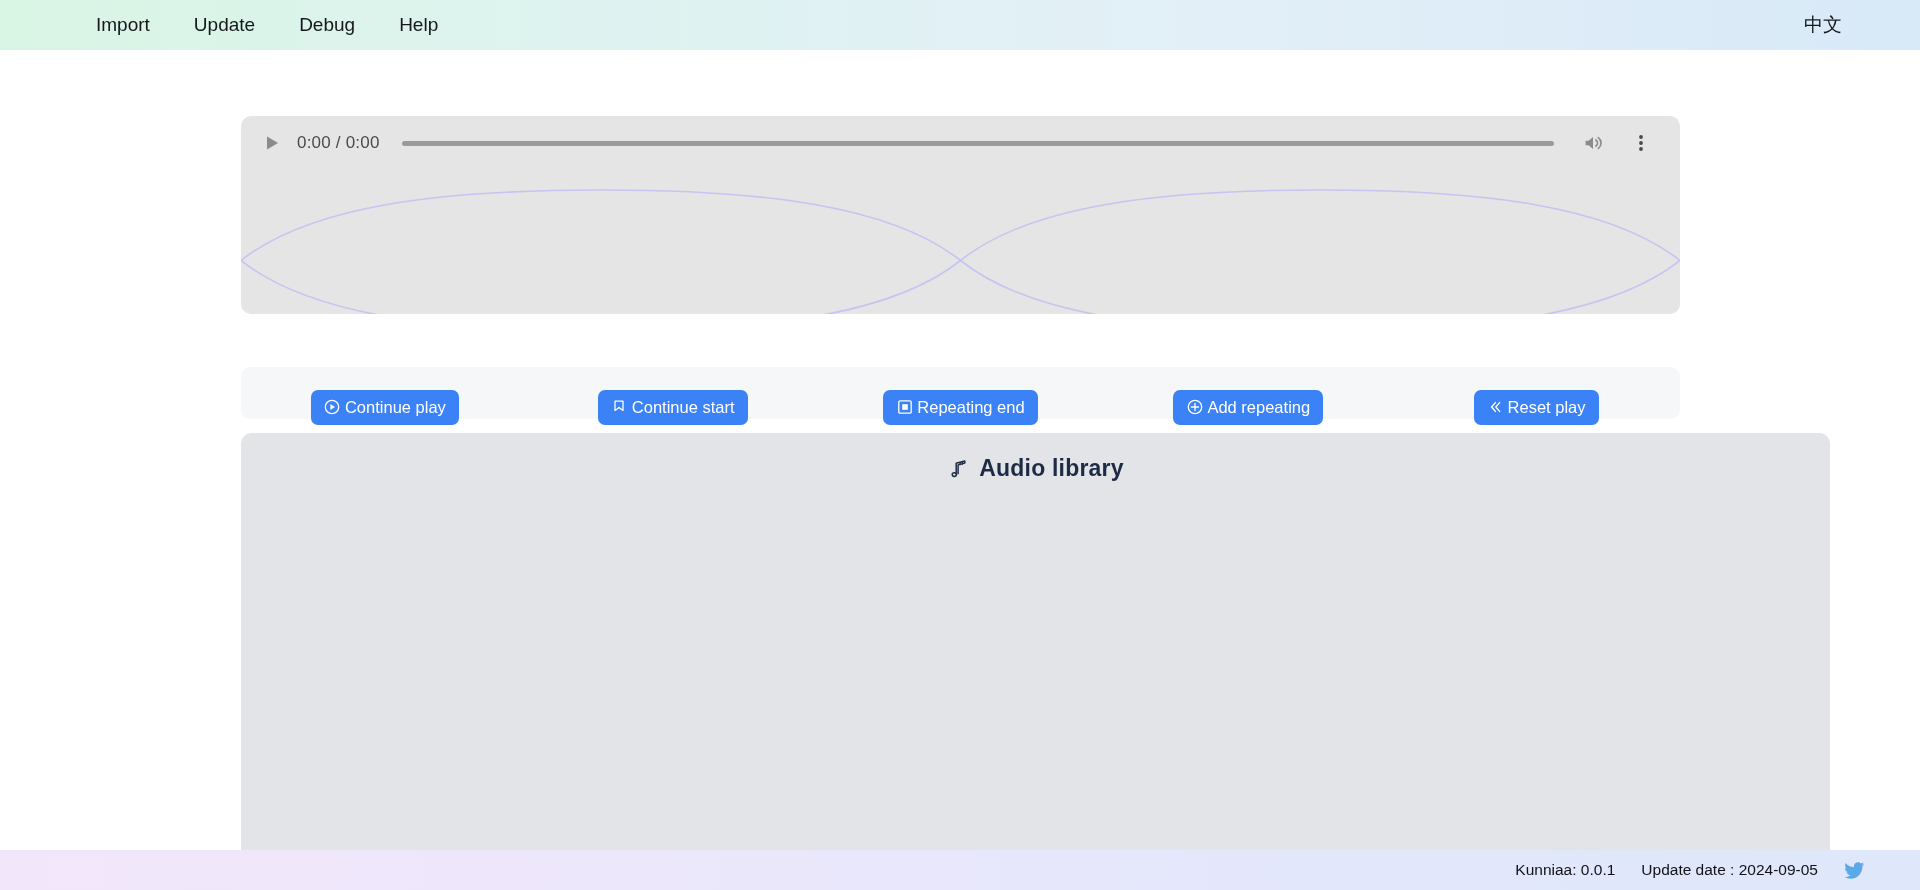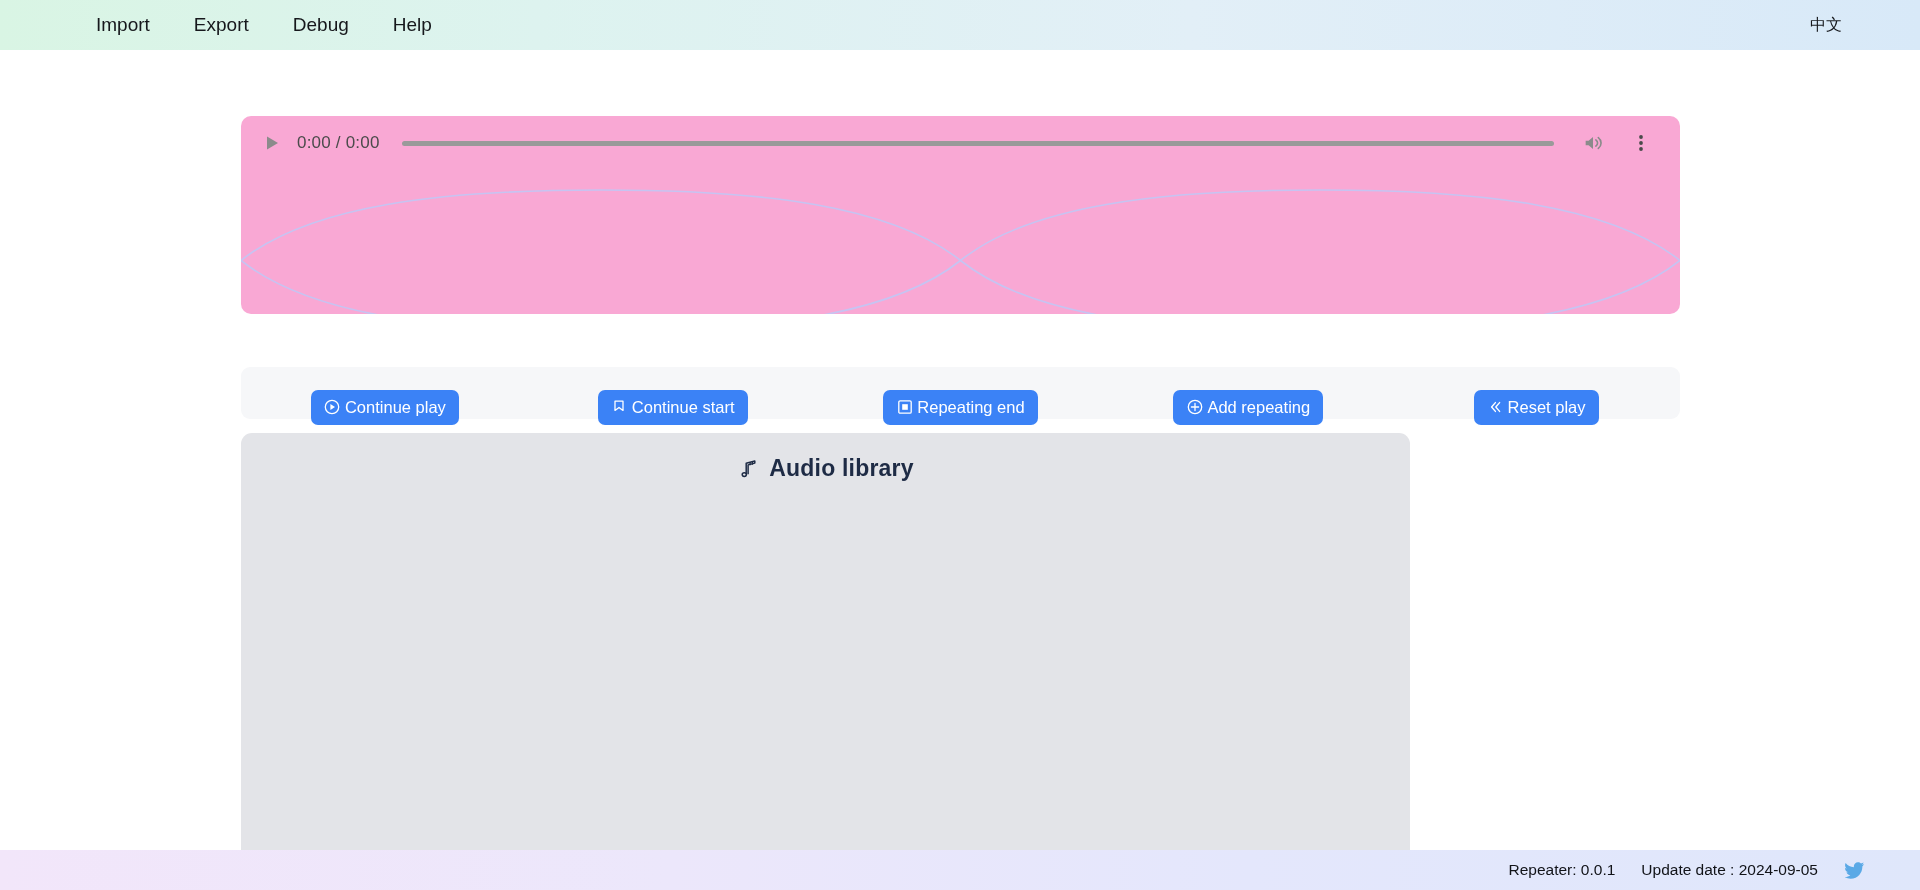--- a/index.html
+++ b/index.html
@@ -42,41 +42,41 @@
     padding: 4px 22px;
     cursor: pointer;
     line-height: 26px;
     white-space: nowrap;
   }
   .lang-toggle {
     position: absolute;
     right: 78px;
     top: 50%;
     transform: translateY(-50%);
-    font-size: 16px;
+    font-size: 19px;
     color: #16181c;
     cursor: pointer;
     white-space: nowrap;
   }
 
   
   .content {
     flex: 1 1 auto;
     position: relative;
     background: #ffffff;
   }
 
   
   .player-panel {
     position: absolute;
     left: 241px;
     top: 66px;
     width: 1439px;
     height: 198px;
-    background: #f9a8d4;
+    background: #e5e5e5;
     border-radius: 10px;
     overflow: hidden;
   }
   .player-controls {
     height: 54px;
     display: flex;
     align-items: center;
     padding: 0 22px 0 14px;
     gap: 0;
   }
@@ -177,21 +177,21 @@
     flex: 0 0 17px;
   }
   .action-btn .bicon svg { display: block; }
   .action-btn .blabel { display: inline-block; }
 
   
   .panels {
     position: absolute;
     left: 241px;
     top: 383px;
-    width: 1169px;
+    width: 1589px;
     height: 432px;
     display: flex;
     gap: 19px;
   }
   .panel {
     flex: 1 1 0;
     background: #e3e4e8;
     border-radius: 11px;
     padding-top: 22px;
     overflow: hidden;
@@ -258,21 +258,21 @@
 <body>
 
 <div id="app">
 
   <div class="topbar">
     <div class="menu-items">
       <div class="menu-item">
         <span>Import</span>
       </div>
       <div class="menu-item">
-        <span>Export</span>
+        <span>Update</span>
       </div>
       <div class="menu-item">
         <span>Debug</span>
       </div>
       <div class="menu-item">
         <span>Help</span>
       </div>
     </div>
     <div class="lang-toggle">中文</div>
   </div>
@@ -406,21 +406,21 @@
           <span>Audio library</span>
         </div>
         <div class="panel-body"></div>
       </div>
 
     </div>
   </div>
 
   <div class="footer">
     <div class="footer-right">
-      <span>Repeater: 0.0.1</span>
+      <span>Kunniaa: 0.0.1</span>
       <span>Update date : 2024-09-05</span>
       <span class="twitter-icon">
         <svg width="20" height="20" viewBox="0 0 24 24" aria-hidden="true">
           <path d="M23 4.9c-0.85 0.38-1.76 0.63-2.72 0.75 0.98-0.59 1.73-1.52 2.08-2.63-0.96 0.57-2.03 0.98-3.16 1.2C18.3 3.2 17.0 2.6 15.57 2.6c-2.74 0-4.96 2.22-4.96 4.96 0 0.39 0.04 0.77 0.13 1.13C6.6 8.48 3.1 6.6 0.76 3.73 0.33 4.46 0.09 5.31 0.09 6.22c0 1.72 0.87 3.24 2.2 4.13-0.81-0.03-1.57-0.25-2.23-0.62 0 0.02 0 0.05 0 0.07 0 2.4 1.71 4.41 3.98 4.87-0.42 0.11-0.86 0.17-1.31 0.17-0.32 0-0.63-0.03-0.93-0.09 0.63 1.97 2.46 3.41 4.63 3.45-1.7 1.33-3.83 2.12-6.16 2.12-0.4 0-0.79-0.02-1.18-0.07 2.19 1.41 4.8 2.23 7.6 2.23 9.12 0 14.11-7.56 14.11-14.11 0-0.21 0-0.43-0.01-0.64C21.55 6.7 22.36 5.86 23 4.9z" fill="#5aa9e6"></path>
         </svg>
       </span>
     </div>
   </div>
 </div>
 

